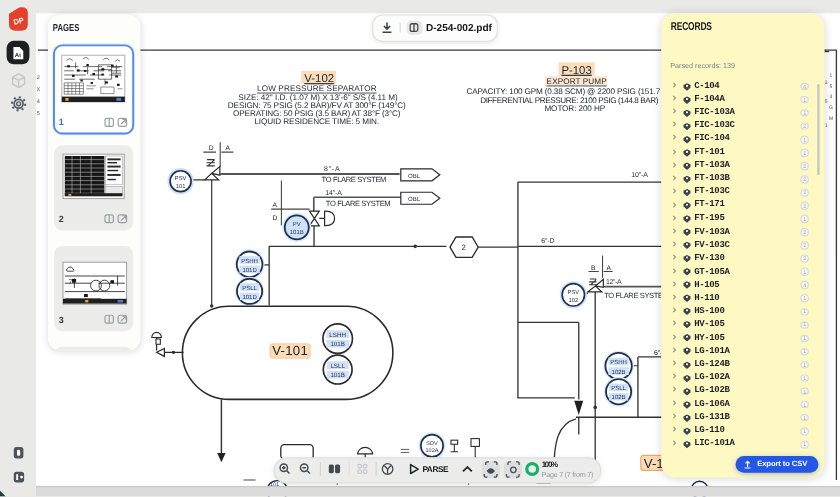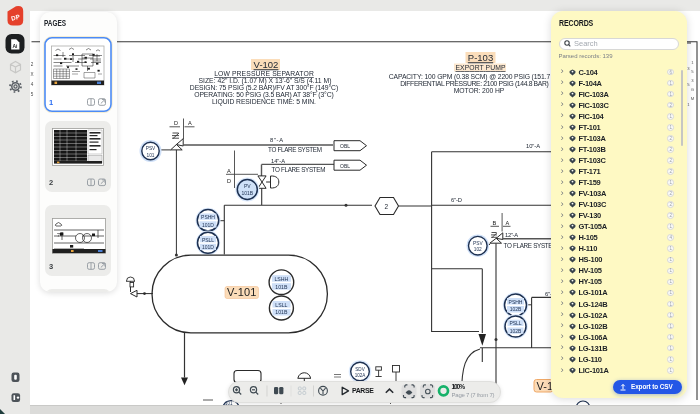--- a/index.html
+++ b/index.html
@@ -2,21 +2,21 @@
 <html><head>
 <meta charset="utf-8">
 <style>
   html,body{margin:0;padding:0;}
   #app{position:relative;width:700px;height:414px;background:#e9e9e7;overflow:hidden;
        font-family:"Liberation Sans",sans-serif;}
   .abs{position:absolute;}
   svg{display:block;}
   .rrow{display:flex;align-items:center;height:11.05px;padding-left:9.5px;padding-right:13px;}
   .chev{flex:0 0 auto;width:5px;font-size:9.5px;color:#70767d;line-height:1;margin-right:3.5px;margin-top:-2px;}
-  .rname{flex:1 1 auto;font-size:7.5px;font-weight:bold;color:#1d2126;letter-spacing:-.3px;}
+  .rname{flex:1 1 auto;font-size:7.5px;font-weight:bold;color:#1d2126;letter-spacing:-.3px;font-family:Liberation Mono, monospace;}
   .rbadge{flex:0 0 auto;width:6.6px;height:6.6px;border:0.6px solid #d9d9d7;border-radius:50%;font-size:4.5px;color:#9aa0a6;display:flex;align-items:center;justify-content:center;background:#f9f9f8;box-sizing:border-box;}
 
 </style>
 </head>
 <body>
 <div id="app">
 
   <div class="abs" style="left:30px;top:11px;width:670px;height:394px;background:#ffffff;"></div>
 
   <svg id="draw" class="abs" style="left:0;top:0;" width="700" height="414" viewBox="0 0 700 414">
@@ -389,27 +389,20 @@
         <g fill="#1a1a1a">
             <rect x="22" y="376" width="3" height="2.4"></rect>
             <rect x="48" y="380.5" width="3" height="2.4"></rect>
           </g>
       </g>
     </svg>
   </div>
 
   <div class="abs" id="records" style="left:551px;top:11px;width:136px;height:387px;background:#fef9c3;border-radius:12px;box-shadow:0 1px 8px rgba(0,0,0,.15);overflow:hidden;">
     <div class="abs" style="left:7.5px;top:5.8px;font-size:9.5px;font-weight:bold;letter-spacing:-.2px;color:#17191d;transform:scaleX(.74);transform-origin:left;">RECORDS</div>
-    <div class="abs" style="left:7.5px;top:26.5px;width:120.5px;height:12px;background:#fff;border:1px solid #d8d8d6;border-radius:6px;box-sizing:border-box;display:flex;align-items:center;">
-      <svg width="7" height="7" viewBox="0 0 7 7" style="margin-left:4.5px;">
-          <circle cx="3" cy="3" r="2.2" fill="none" stroke="#3a4046" stroke-width="1.1"></circle>
-          <path d="M4.7,4.7 L6.3,6.3" stroke="#3a4046" stroke-width="1.1"></path>
-        </svg>
-      <span style="font-size:7.5px;color:#a4a9b0;margin-left:3px;">Search</span>
-    </div>
     <div class="abs" style="left:7.5px;top:42px;font-size:6px;color:#7a7f86;">Parsed records: 139</div>
     <div class="abs" style="left:0;top:55.5px;width:136px;">
       <div class="rrow">
           <span class="chev">›</span>
           <svg width="7" height="7" viewBox="0 0 7 7" style="flex:0 0 auto;margin-right:2.5px;">
             <path d="M3.5,0.4 L6.4,1.9 V4.1 L3.5,6.6 L0.6,4.1 V1.9 Z" fill="#39434c"></path>
             <circle cx="3.5" cy="2.6" r="0.9" fill="#fff"></circle>
           </svg>
           <span class="rname">C-104</span>
           <span class="rbadge">6</span>
@@ -494,21 +487,21 @@
           </svg>
           <span class="rname">FT-171</span>
           <span class="rbadge">2</span>
         </div>
       <div class="rrow">
           <span class="chev">›</span>
           <svg width="7" height="7" viewBox="0 0 7 7" style="flex:0 0 auto;margin-right:2.5px;">
             <path d="M3.5,0.4 L6.4,1.9 V4.1 L3.5,6.6 L0.6,4.1 V1.9 Z" fill="#39434c"></path>
             <circle cx="3.5" cy="2.6" r="0.9" fill="#fff"></circle>
           </svg>
-          <span class="rname">FT-159</span>
+          <span class="rname">FT-195</span>
           <span class="rbadge">1</span>
         </div>
       <div class="rrow">
           <span class="chev">›</span>
           <svg width="7" height="7" viewBox="0 0 7 7" style="flex:0 0 auto;margin-right:2.5px;">
             <path d="M3.5,0.4 L6.4,1.9 V4.1 L3.5,6.6 L0.6,4.1 V1.9 Z" fill="#39434c"></path>
             <circle cx="3.5" cy="2.6" r="0.9" fill="#fff"></circle>
           </svg>
           <span class="rname">FV-103A</span>
           <span class="rbadge">2</span>
@@ -660,20 +653,33 @@
     </div>
     <div class="abs" style="left:129.5px;top:59px;width:2.5px;height:76px;background:#c6c6c4;border-radius:2px;"></div>
     <div class="abs" style="left:62px;top:368.5px;width:68.5px;height:14.5px;background:#2457e6;border-radius:7.5px;box-shadow:0 1px 4px rgba(30,80,220,.4);display:flex;align-items:center;">
       <svg width="8" height="8" viewBox="0 0 8 8" style="margin-left:6px;">
           <path d="M4,6.2 V1.6 M2.3,3.2 L4,1.4 L5.7,3.2 M1.5,7 H6.5" stroke="#fff" stroke-width="1" fill="none"></path>
         </svg>
       <span style="font-size:6.4px;font-weight:bold;color:#fff;margin-left:4px;letter-spacing:-.1px;">Export to CSV</span>
     </div>
   </div>
 
+  <div class="abs" id="toppill" style="left:310px;top:11.5px;width:105px;height:23px;background:#fcfcfb;border:1px solid #e2e2df;border-radius:9px;box-shadow:0 1px 4px rgba(0,0,0,.10);box-sizing:border-box;display:flex;align-items:center;">
+    <svg width="9" height="10" viewBox="0 0 9 10" style="margin-left:7px;">
+        <path d="M4.5,0.8 V6 M1.9,3.6 L4.5,6.3 L7.1,3.6 M0.8,8.8 H8.2" stroke="#3a4046" stroke-width="1.3" fill="none"></path>
+      </svg>
+    <div style="width:1px;height:8px;background:#ddddda;margin-left:5.5px;"></div>
+    <div style="width:13px;height:12.5px;background:#e7e7e4;border-radius:3.5px;margin-left:5px;display:flex;align-items:center;justify-content:center;">
+      <svg width="8" height="8" viewBox="0 0 8 8">
+          <rect x="0.8" y="0.8" width="6.4" height="6.4" rx="1.6" fill="none" stroke="#3f464d" stroke-width="1.1"></rect>
+          <path d="M4,0.8 V7.2" stroke="#3f464d" stroke-width="1.1"></path>
+        </svg>
+    </div>
+    <span style="font-size:8.4px;font-weight:bold;color:#17191c;margin-left:3.5px;letter-spacing:0;">D-254-002.pdf</span>
+  </div>
 
   <div class="abs" id="toolbar" style="left:227.5px;top:381px;width:273.5px;height:22px;background:#ececea;border:1px solid #e0e0de;border-radius:11.5px;box-shadow:0 1px 4px rgba(0,0,0,.10);box-sizing:border-box;">
     <svg width="273.5" height="22" viewBox="227.5 381 273.5 22" style="position:absolute;left:-1px;top:-1px;">
       <g stroke="#3f4a52" stroke-width="1.2" fill="none">
         <circle cx="236" cy="389.8" r="3.1"></circle>
           <path d="M238.3,392.1 L240.7,394.5"></path>
         <path d="M234.5,389.8 h3 M236,388.3 v3"></path>
         <circle cx="253" cy="389.8" r="3.1"></circle>
           <path d="M255.3,392.1 L257.7,394.5"></path>
         <path d="M251.5,389.8 h3"></path>

